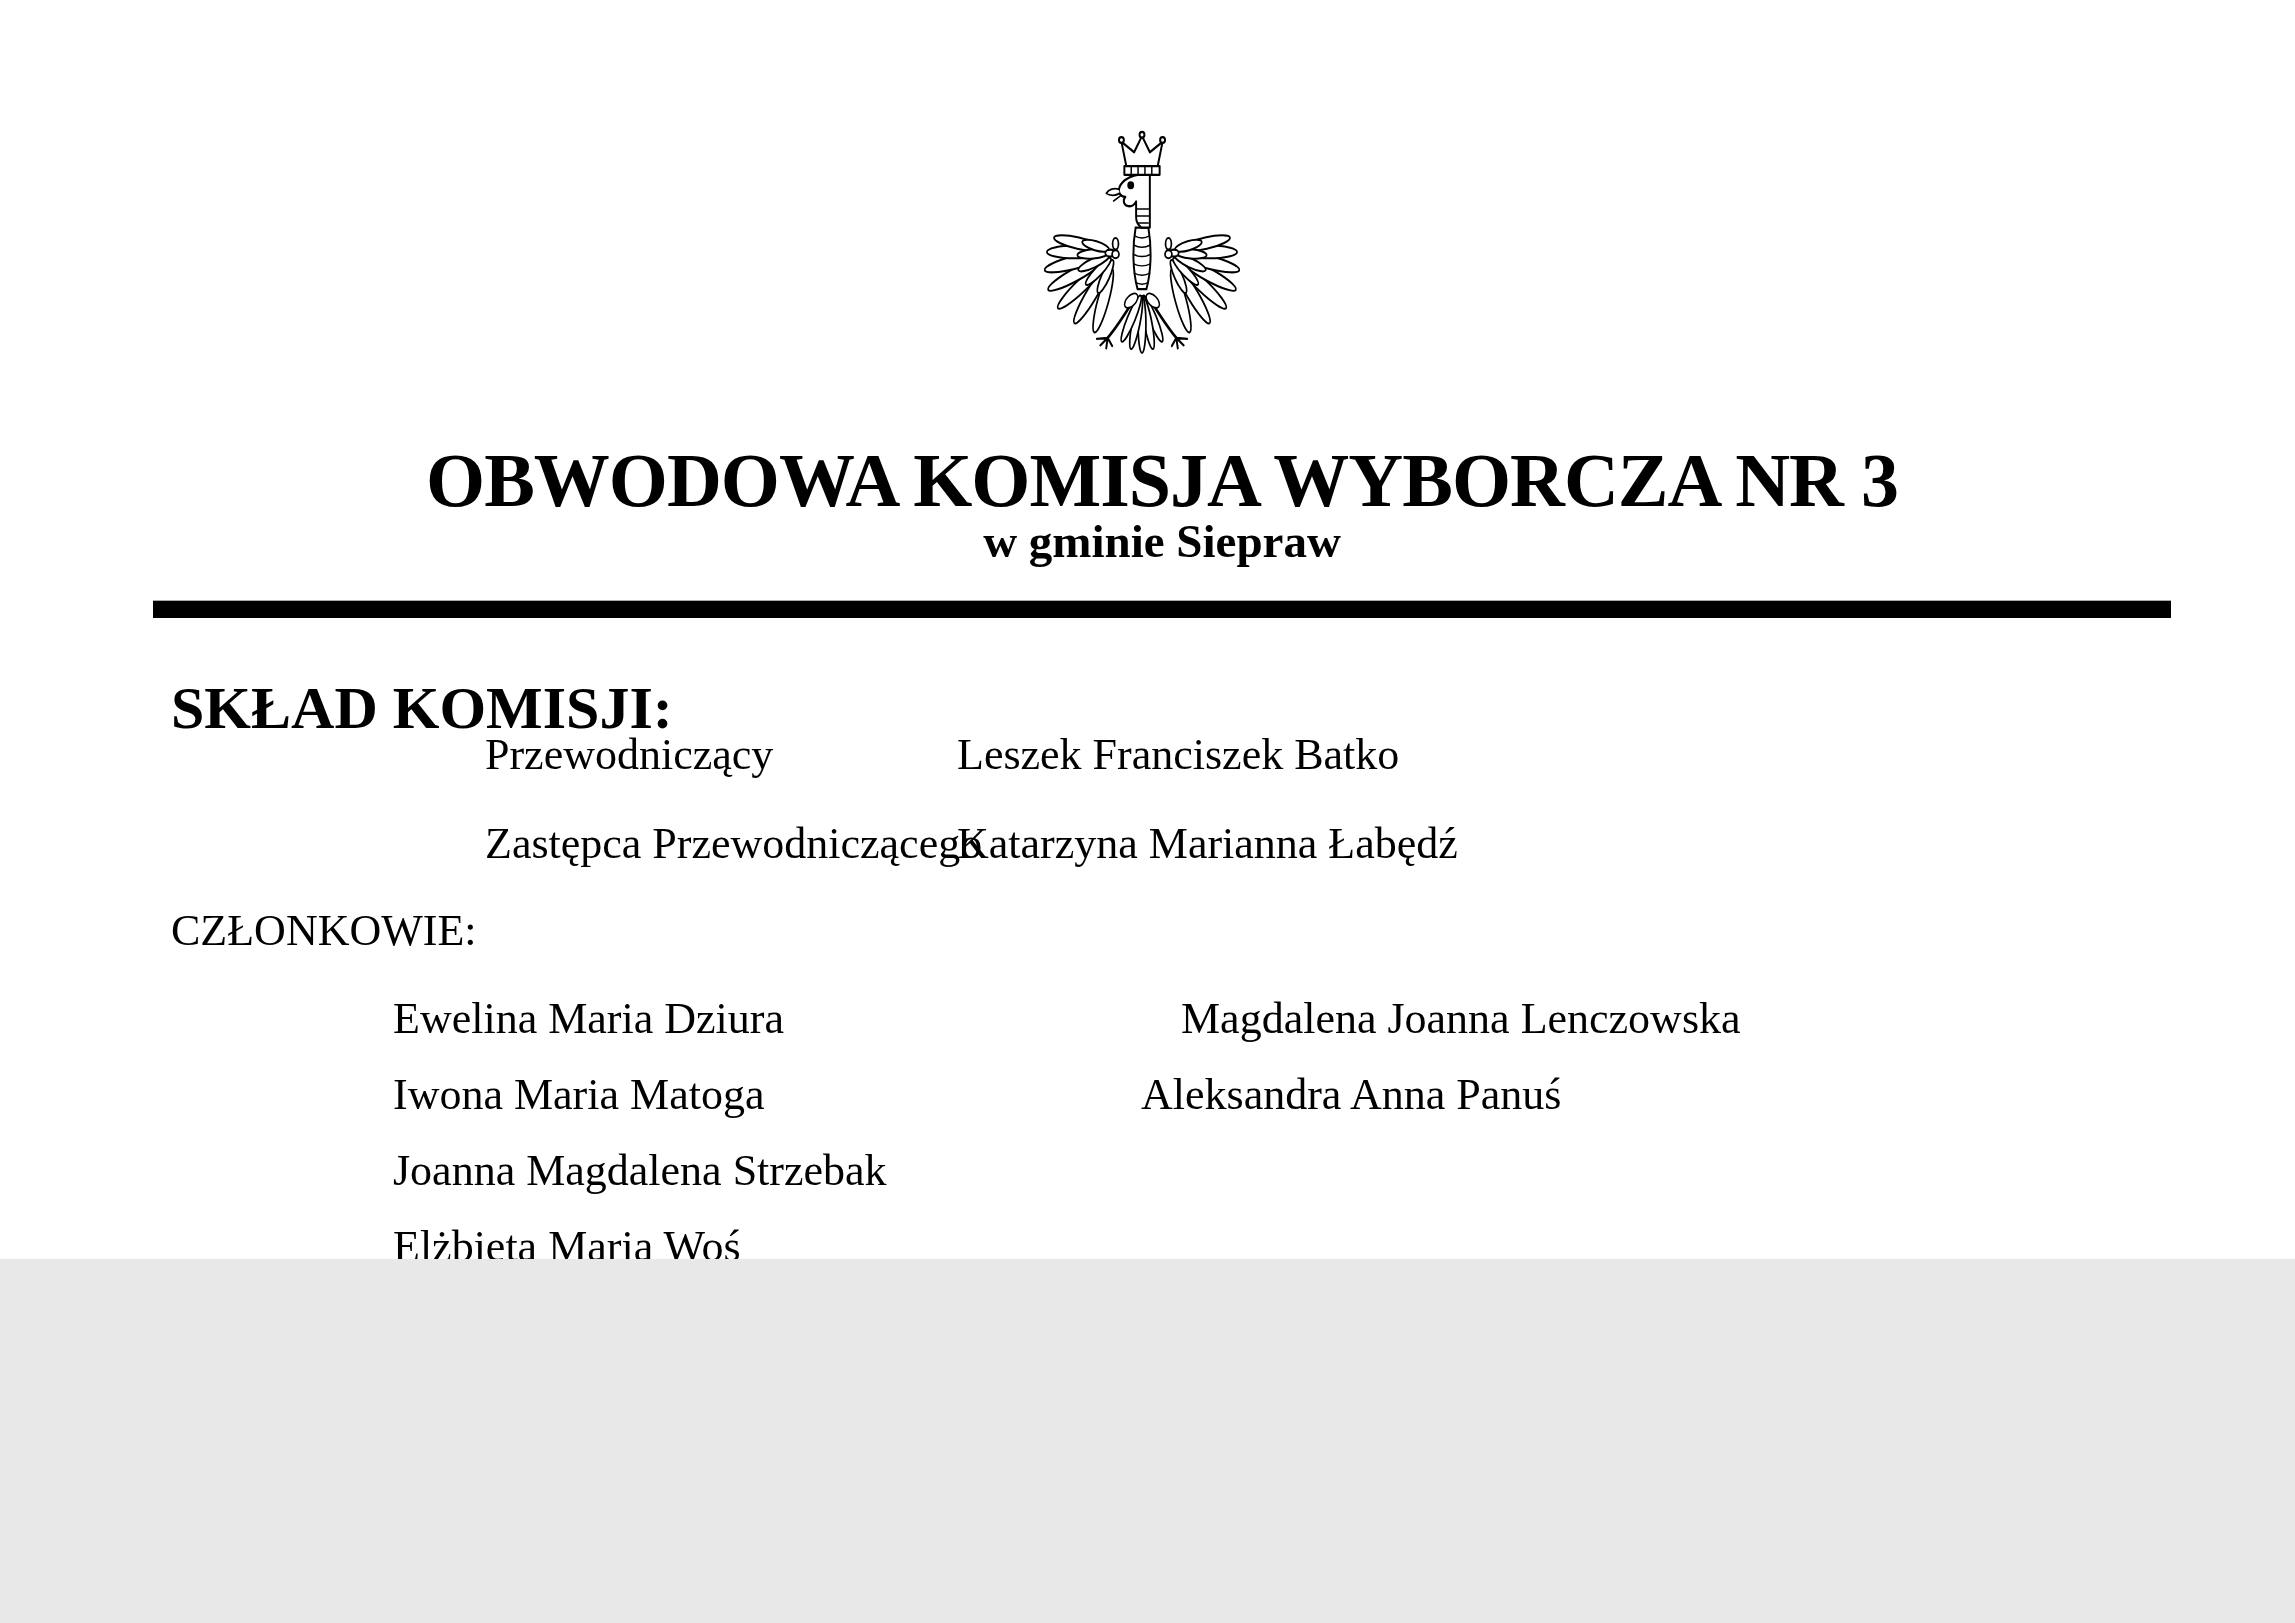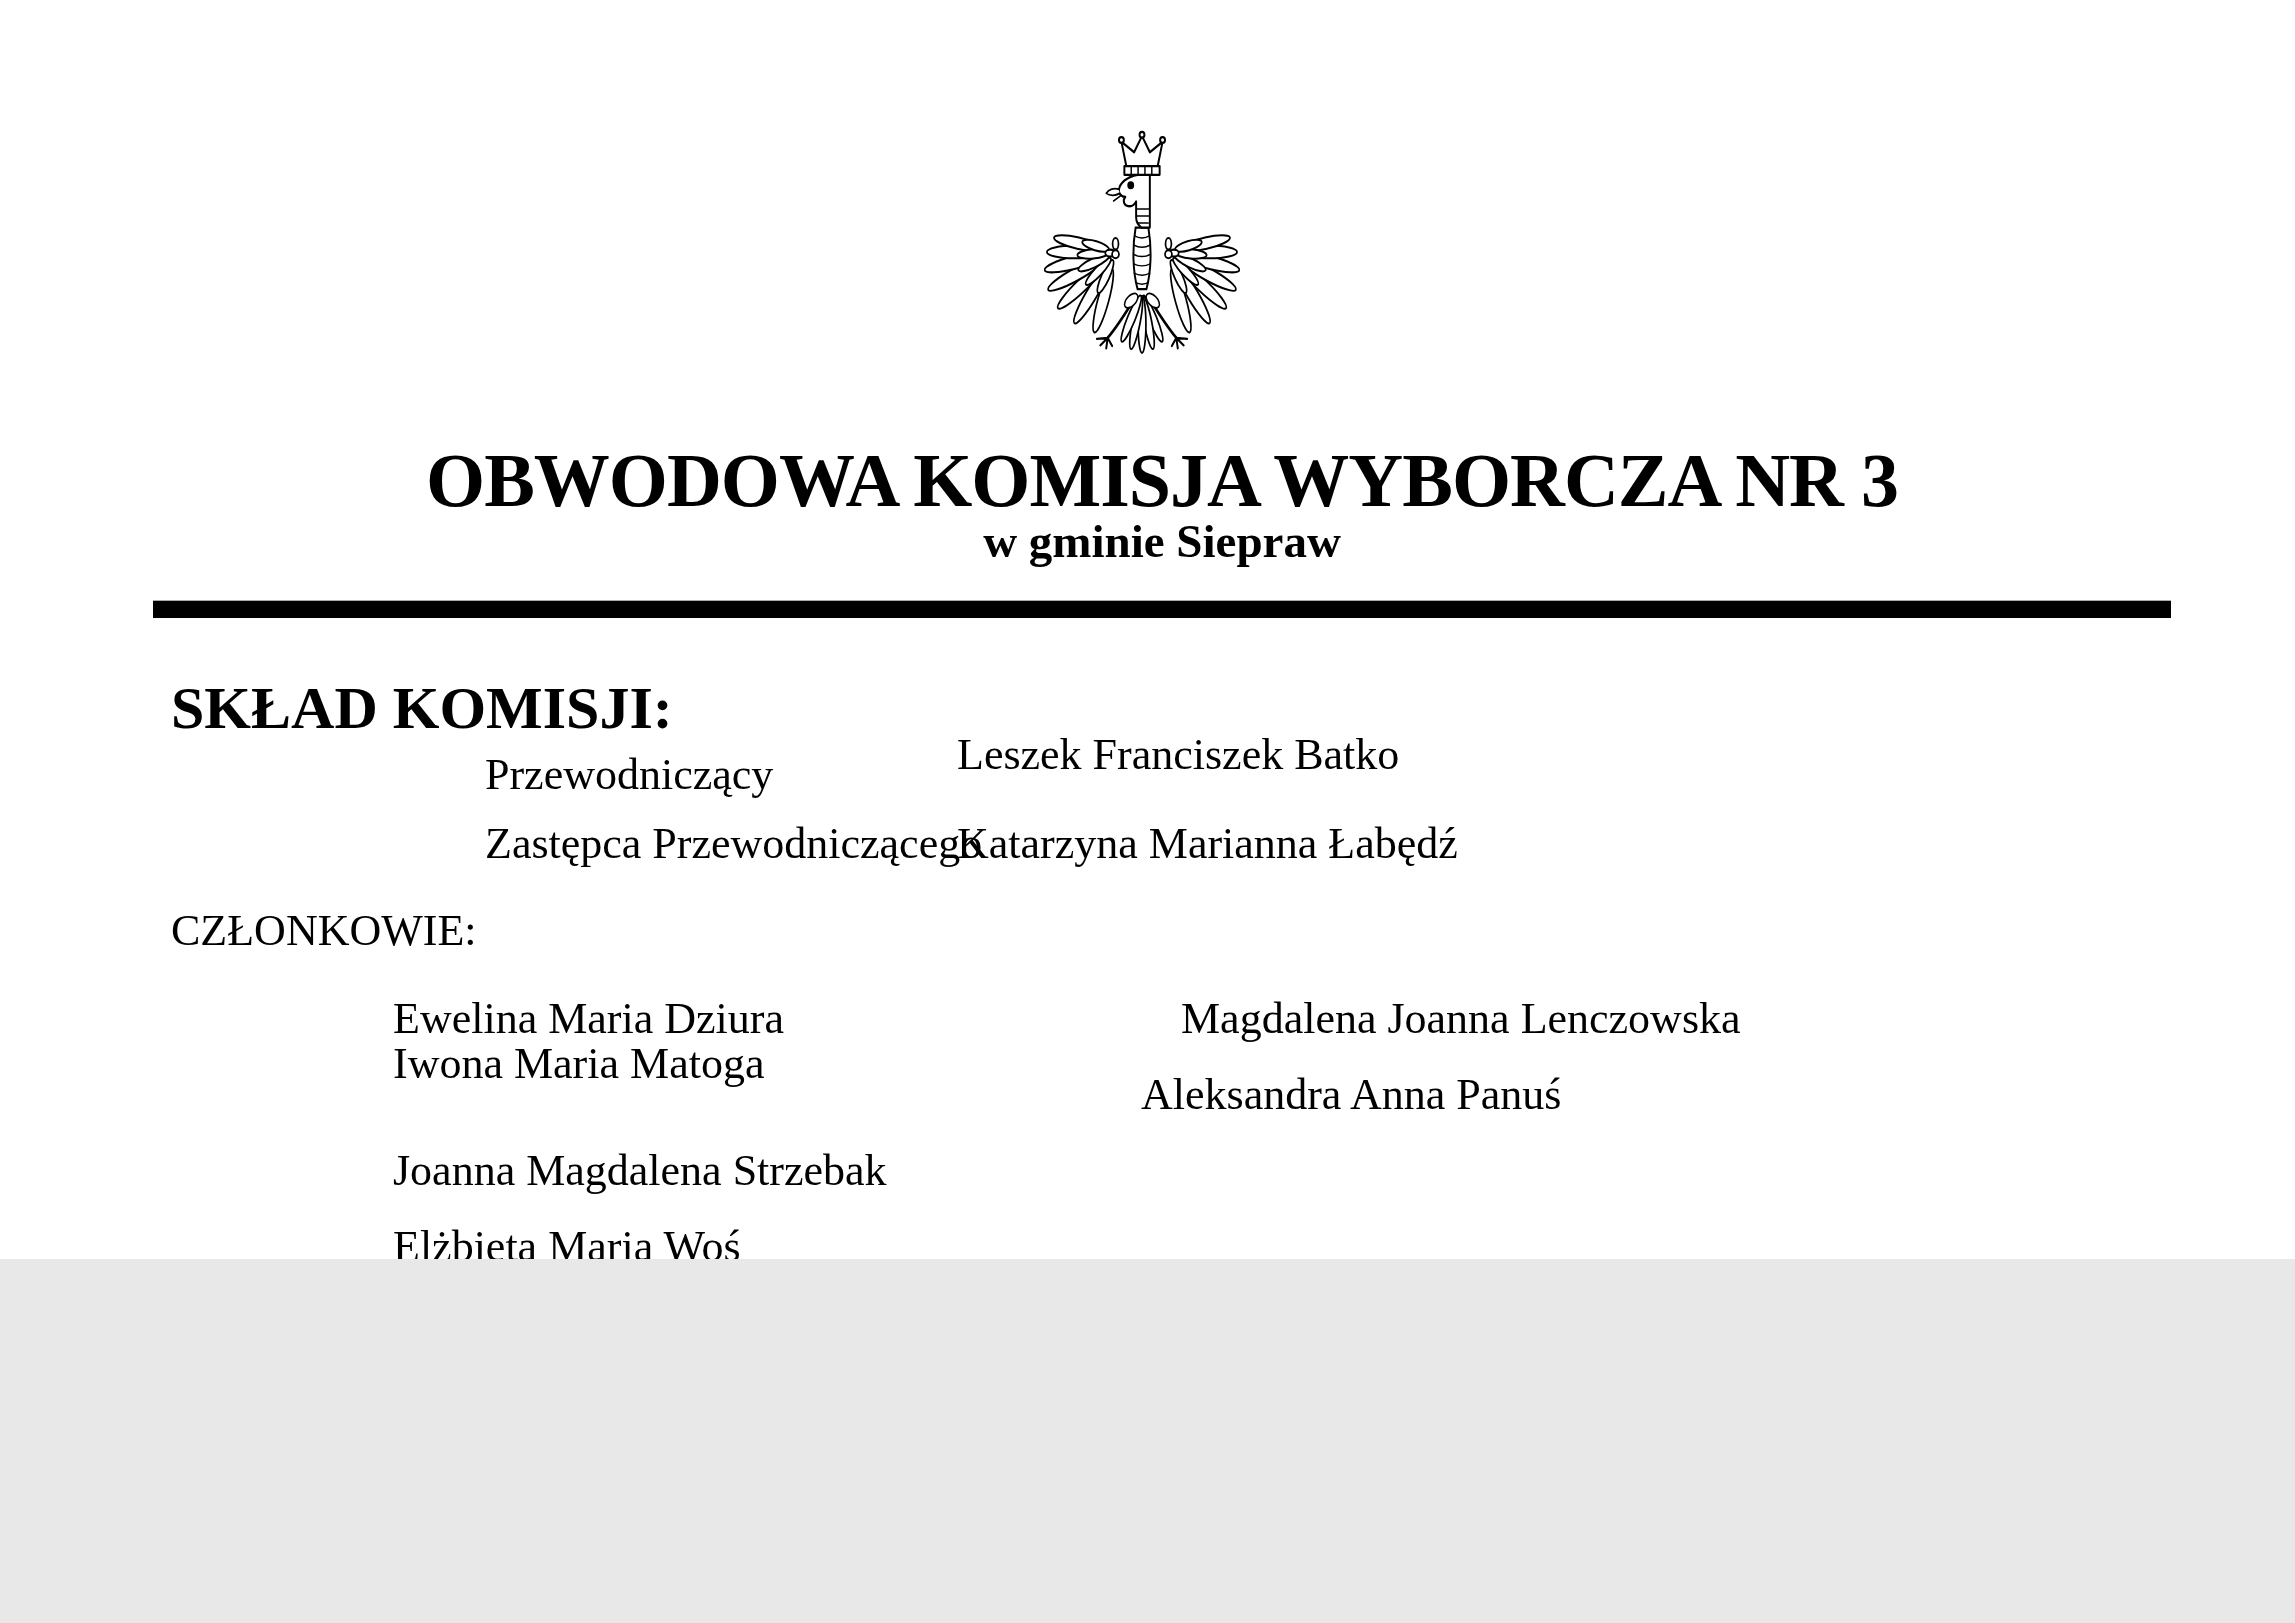--- a/index.html
+++ b/index.html
@@ -28,27 +28,27 @@
   .rule-bottom{top:1354px;}
   .section-heading{
     left:171px;top:678px;
     font-size:60px;font-weight:700;
   }
   .members-heading{
     left:171px;top:909px;
     font-size:44px;font-weight:400;
   }
   .body-text{font-size:44px;font-weight:400;}
-  .r1l{left:485px;top:733px;margin-top:20px;}
+  .r1l{left:485px;top:733px;}
   .r1n{left:957px;top:733px;}
   .r2l{left:485px;top:822px;}
   .r2n{left:957px;top:822px;}
   .m1l{left:393px;top:997px;}
   .m1r{left:1181px;top:997px;}
-  .m2l{left:393px;top:1042px;}
+  .m2l{left:393px;top:1073px;}
   .m2r{left:1141px;top:1073px;}
   .m3l{left:393px;top:1149px;}
   .m3r{left:1181px;top:1149px;}
   .m4l{left:393px;top:1225px;}
   .emblem{left:1044px;top:129px;width:196px;height:232px;}
   .emblem svg{display:block;}
 </style>
 </head>
 <body>
 

